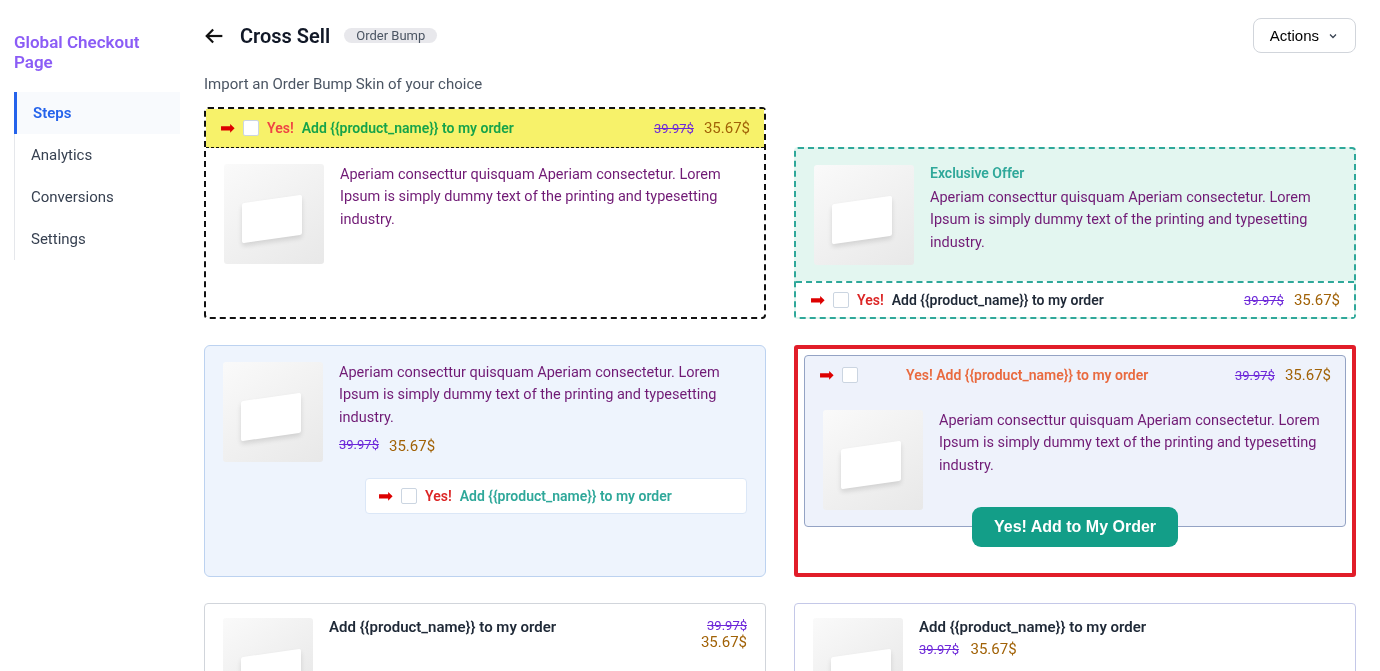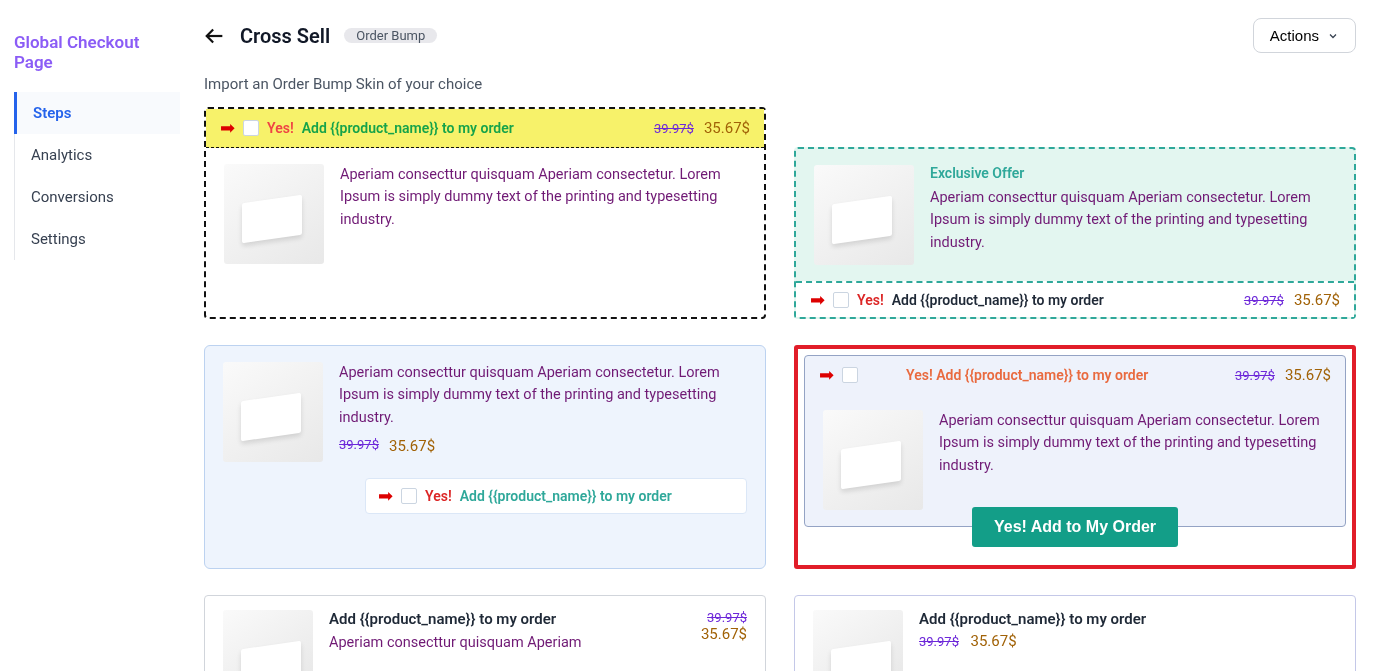--- a/index.html
+++ b/index.html
@@ -45,21 +45,21 @@
   .c3 { border:1px solid #bcd2f0; background:#eef4fd; border-radius:6px;}
   .c3 .inner-cta { border:1px solid #dbe7f7; background:#fff; border-radius:4px; margin:0 18px 14px 160px; padding:8px 12px; display:flex; align-items:center; gap:8px;}
   .c3 .inner-cta .ytxt{color:#dc2626;}
   .c3 .inner-cta .add-txt{color:#2fa89a; font-weight:600;}
   .c3 .body .prices3{ display:flex; gap:10px; margin-top:8px;}
   
   .c4wrap { border:4px solid #e11d29; border-radius:3px; padding:6px 6px 18px 6px; }
   .c4 { border:1px solid #94a3c4; background:#eef2fb; border-radius:4px; }
   .c4 .topline { padding:10px 14px; display:flex; align-items:center; gap:8px;}
   .c4 .topline .yfull{ color:#e96a3f; font-weight:600;margin-left:40px;}
-  .btn-teal { background:#139e88; color:#fff; border:none; padding:11px 22px; font-size:16px; font-weight:600; border-radius:3px; cursor:pointer; display:block; margin:-20px auto 0 auto; position:relative; z-index:2;}
+  .btn-teal { background:#139e88; color:#fff; border:none; padding:11px 22px; font-size:16px; font-weight:600; border-radius:9px; cursor:pointer; display:block; margin:-20px auto 8px auto; position:relative; z-index:2;}
   
   .c5 { border:1px solid #d1d5db; border-radius:4px; }
   .c6 { border:1px solid #c4c8e8; border-radius:4px; }
   .c56 .body { padding:14px 18px; }
   .c56 h4{ font-size:15px; font-weight:600; margin-bottom:4px; color:#1f2937;}
   .c56 .pcol{ margin-left:auto; text-align:right;}
   .c56 .pcol .price-old{display:block;}
 </style>
 </head>
 <body>
@@ -170,21 +170,20 @@
           </div>
         </div>
         <button class="btn-teal">Yes! Add to My Order</button>
       </div>
 
       <div class="card c5 c56">
         <div class="body">
           <div class="img-ph" style="width:90px;height:70px"></div>
           <div style="flex:1">
             <h4>Add {{product_name}} to my order</h4>
-            <div class="desc">Aperiam consecttur quisquam Aperiam</div>
           </div>
           <div class="pcol">
             <span class="price-old">39.97$</span>
             <span class="price-new">35.67$</span>
           </div>
         </div>
       </div>
 
       <div class="card c6 c56">
         <div class="body">

